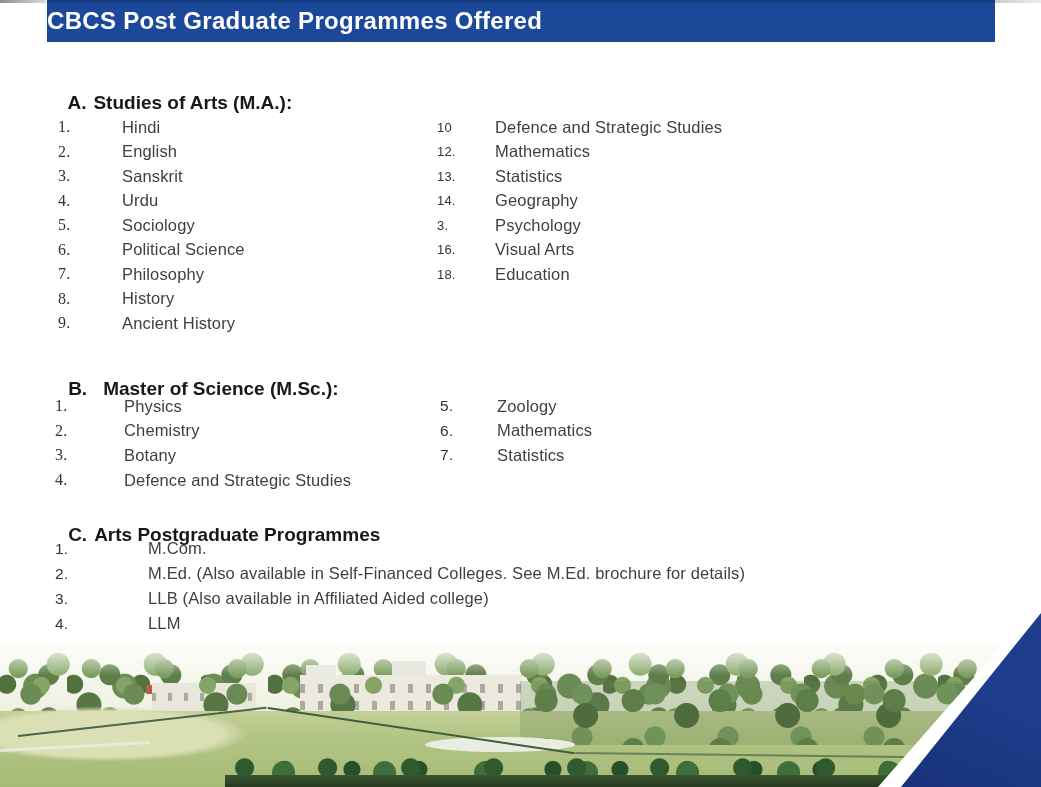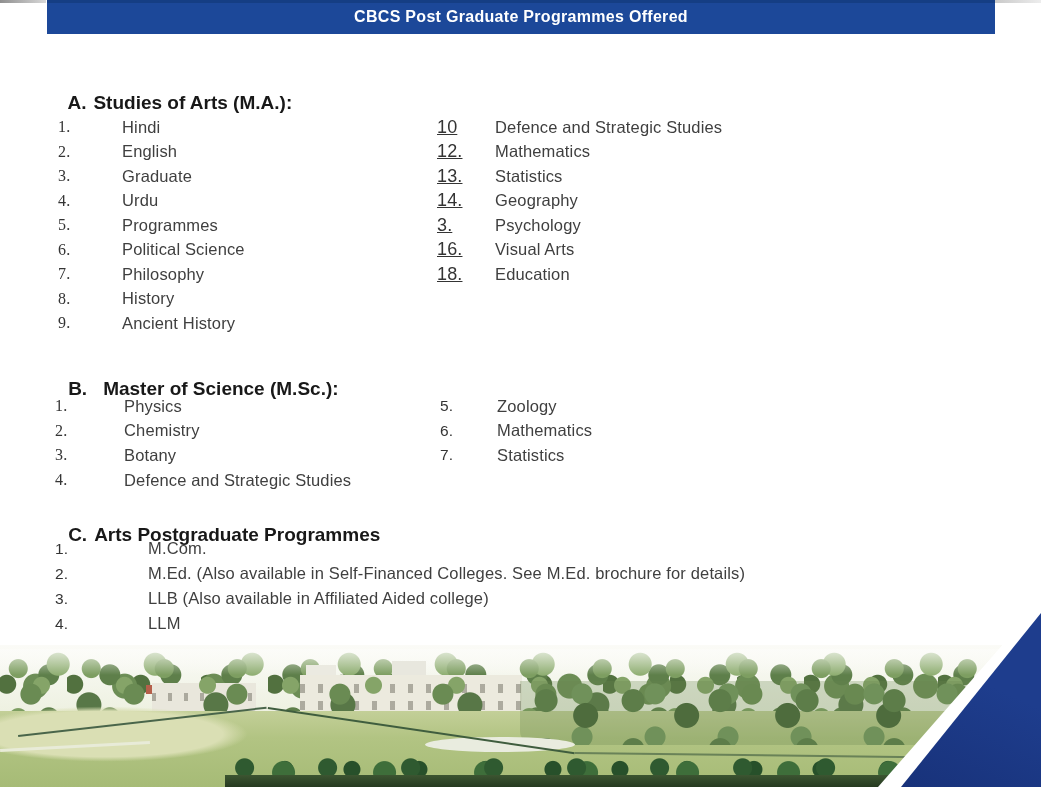--- a/index.html
+++ b/index.html
@@ -6,41 +6,41 @@
   .page{position:relative;width:1041px;height:787px;background:#fff;overflow:hidden;
         font-family:"Liberation Sans","DejaVu Sans",sans-serif;}
 
   
   .strip-left{position:absolute;left:0;top:0;width:46px;height:3px;
     background:linear-gradient(90deg,#8f8f8f,#d8d8d8);}
   .strip-right{position:absolute;left:995px;top:0;width:46px;height:3px;
     background:linear-gradient(90deg,#c9c9c9,#ededed);}
 
   
-  .banner{position:absolute;left:47px;top:0;width:948px;height:34px;
+  .banner{position:absolute;left:47px;top:0;width:948px;height:42px;
     background:linear-gradient(180deg,var(--banner_edge,#153e84) 0 3px,var(--banner_bg,#1c4899) 3px);
-    color:var(--banner_text,#fff);display:flex;align-items:center;justify-content:center;
-    font-size:16px;font-weight:bold;letter-spacing:.3px;}
+    color:var(--banner_text,#fff);display:flex;align-items:center;justify-content:flex-start;
+    font-size:24px;font-weight:bold;letter-spacing:.3px;}
 
   
   .heading{position:absolute;color:var(--heading_text,#181818);font-weight:bold;
     font-size:19px;white-space:pre;}
   .h-a{left:47px;top:70px;}
   .h-b{left:47px;top:356px;}
   .h-c{left:47px;top:502px;}
   .h-a .prefix,.h-c .prefix{margin-right:7px;}
   .h-b .prefix{margin-right:16px;}
 
   
   .col{position:absolute;color:var(--list_text,#3f3f3f);font-size:16.5px;letter-spacing:.15px;}
   .row{display:flex;align-items:center;height:24.5px;}
   .num{flex:0 0 auto;color:#343434;}
   .serif{font-family:"Liberation Serif","DejaVu Serif",serif;font-size:16px;}
   .col-a1{left:58px;top:115px;}  .col-a1 .num{width:64px;}
-  .col-a2{left:437px;top:115px;} .col-a2 .num{width:58px;font-size:18px;text-decoration:underline;}
+  .col-a2{left:437px;top:115px;} .col-a2 .num{width:58px;font-size:13px;}
   .col-b1{left:55px;top:394px;}  .col-b1 .num{width:69px;}  .col-b1 .row{height:24.6px;}
   .col-b2{left:440px;top:394px;} .col-b2 .num{width:57px;font-size:15.5px;} .col-b2 .row{height:24.6px;}
   .col-c{left:55px;top:536px;}   .col-c .num{width:93px;font-size:15.5px;}  .col-c .row{height:25px;}
 
   
   .photo{position:absolute;left:0;top:645px;width:1041px;height:142px;overflow:hidden;
     background:linear-gradient(180deg,#fbfbf7 0%,#f3f5ea 28%,#eaeedb 60%,#e6ebd4 100%);}
   .photo *{position:absolute;}
   .p-trees{left:0;top:4px;width:1041px;height:86px;
     background-image:
@@ -125,29 +125,29 @@
     <div class="row">
         <span class="num serif">1.</span>
         <span class="lbl">Hindi</span>
       </div>
     <div class="row">
         <span class="num serif">2.</span>
         <span class="lbl">English</span>
       </div>
     <div class="row">
         <span class="num serif">3.</span>
-        <span class="lbl">Graduate</span>
+        <span class="lbl">Sanskrit</span>
       </div>
     <div class="row">
         <span class="num serif">4.</span>
         <span class="lbl">Urdu</span>
       </div>
     <div class="row">
         <span class="num serif">5.</span>
-        <span class="lbl">Programmes</span>
+        <span class="lbl">Sociology</span>
       </div>
     <div class="row">
         <span class="num serif">6.</span>
         <span class="lbl">Political Science</span>
       </div>
     <div class="row">
         <span class="num serif">7.</span>
         <span class="lbl">Philosophy</span>
       </div>
     <div class="row">

